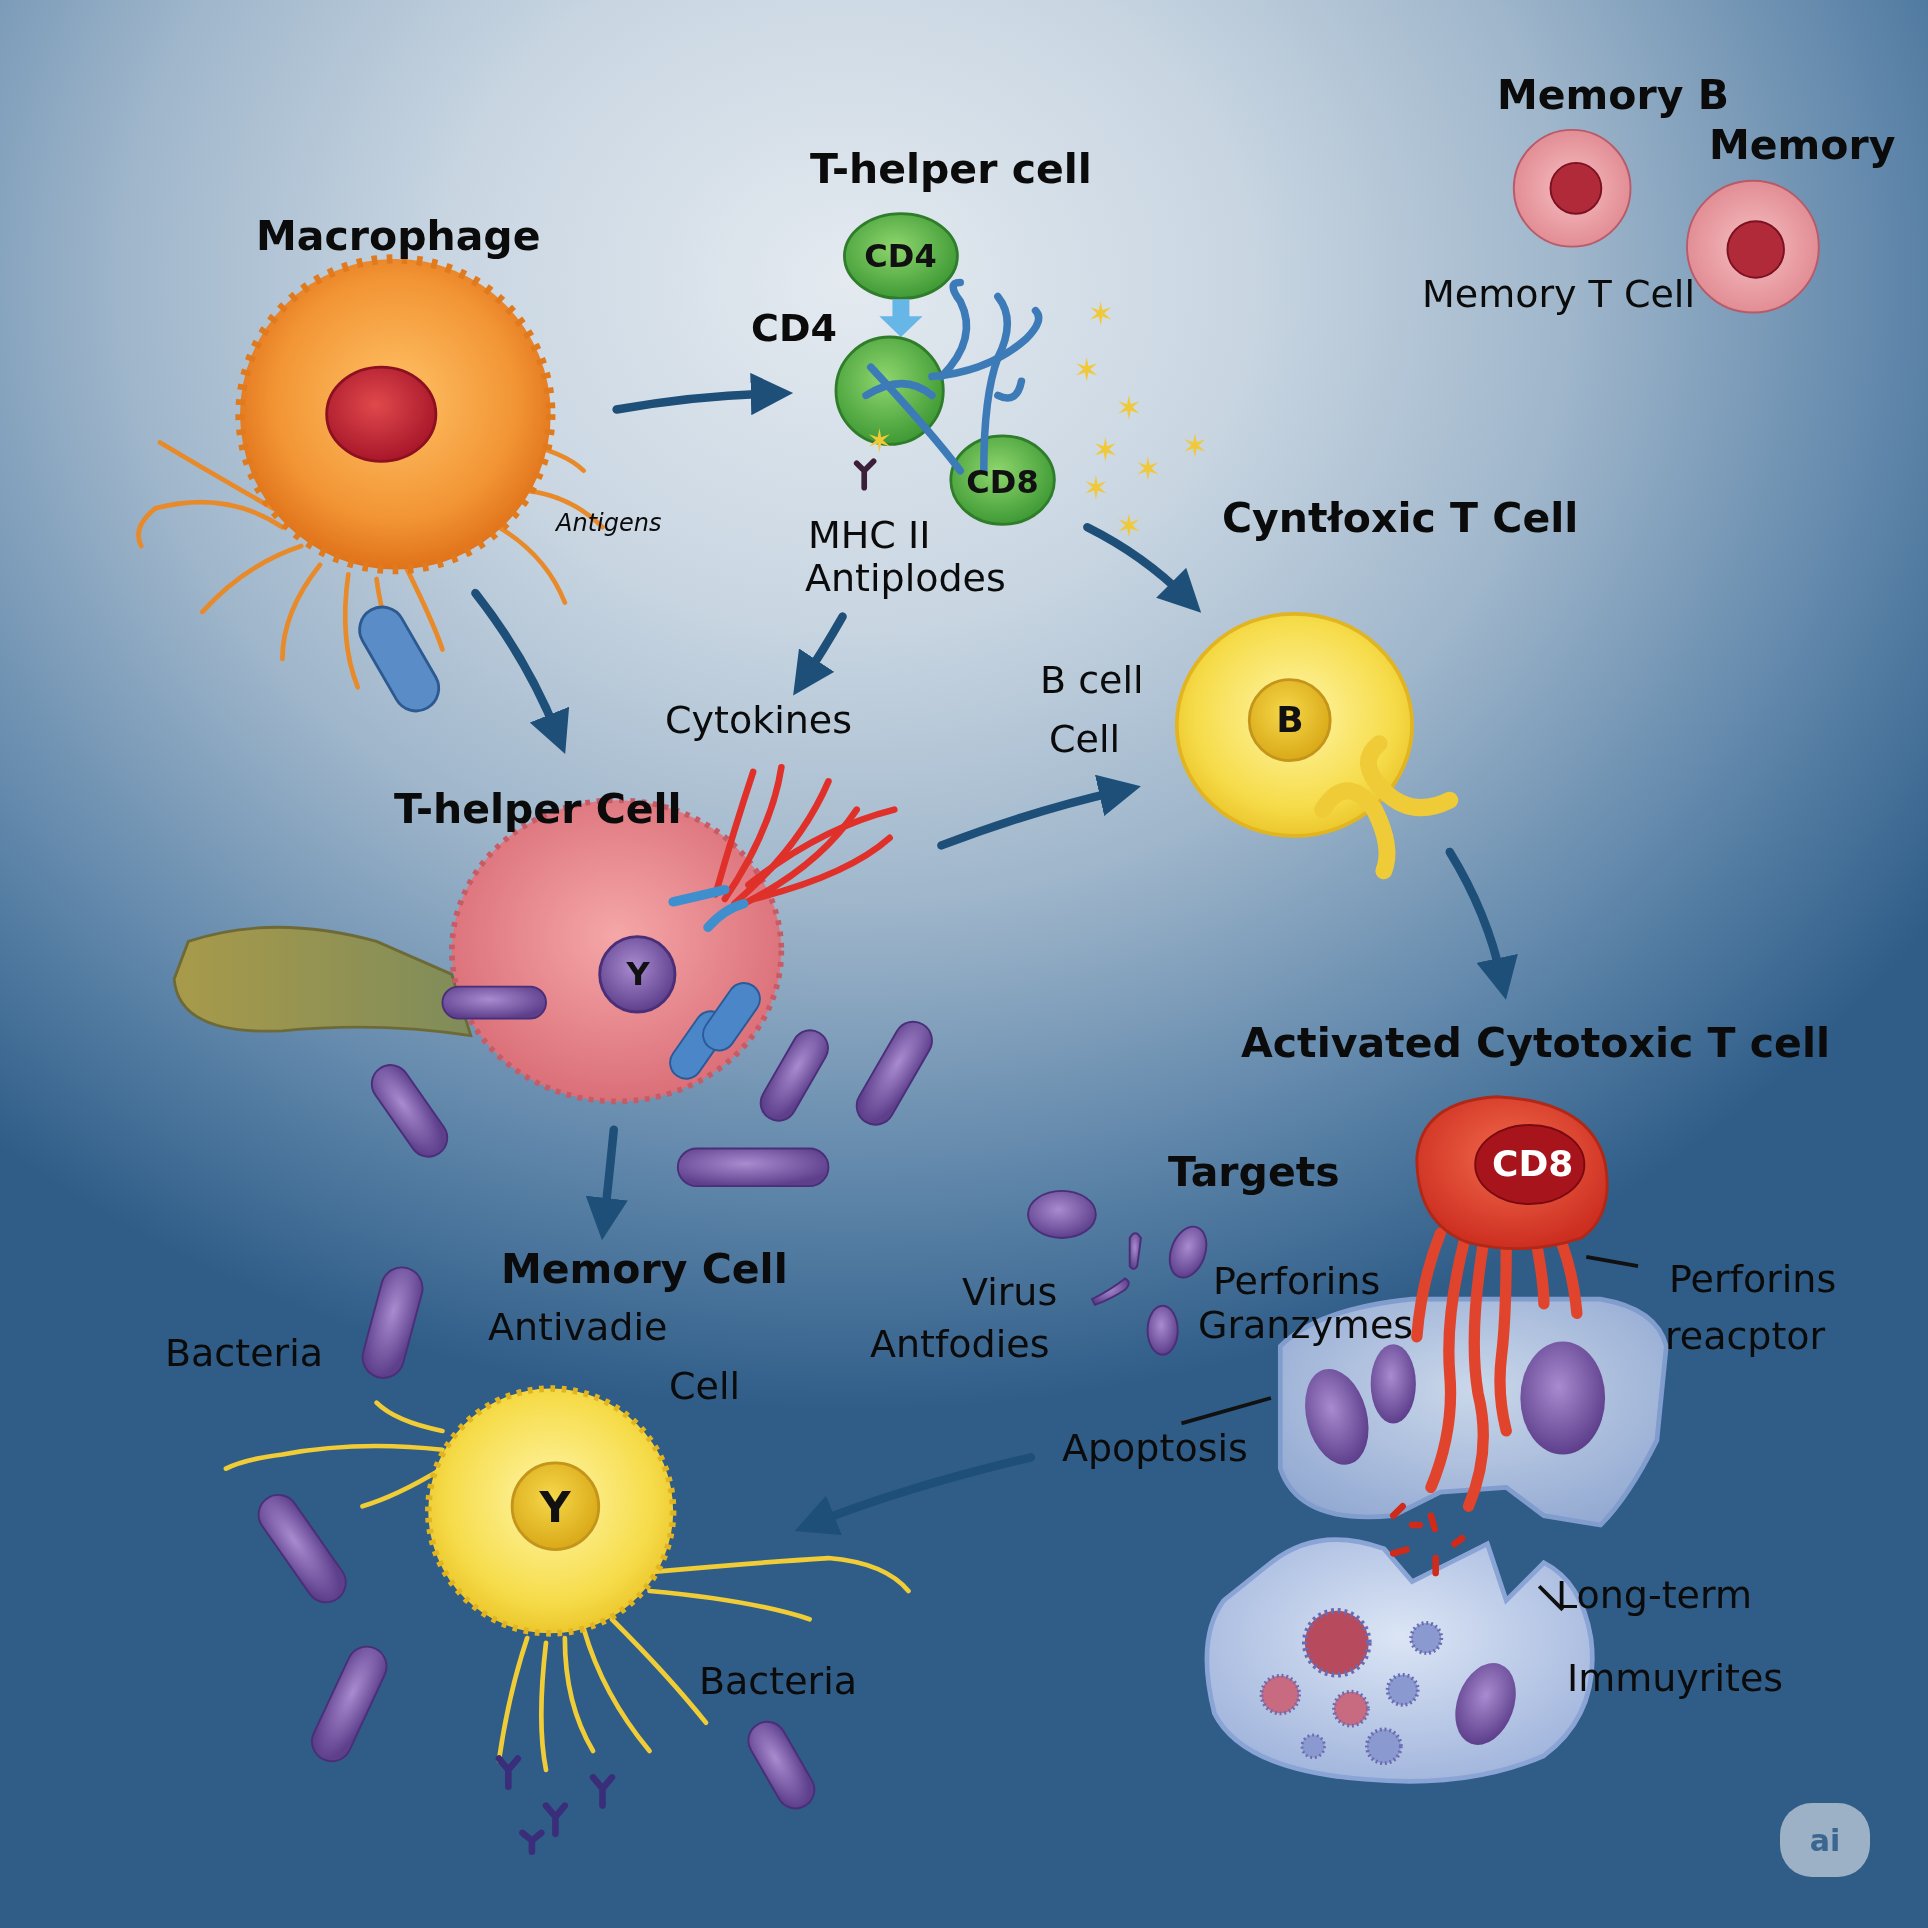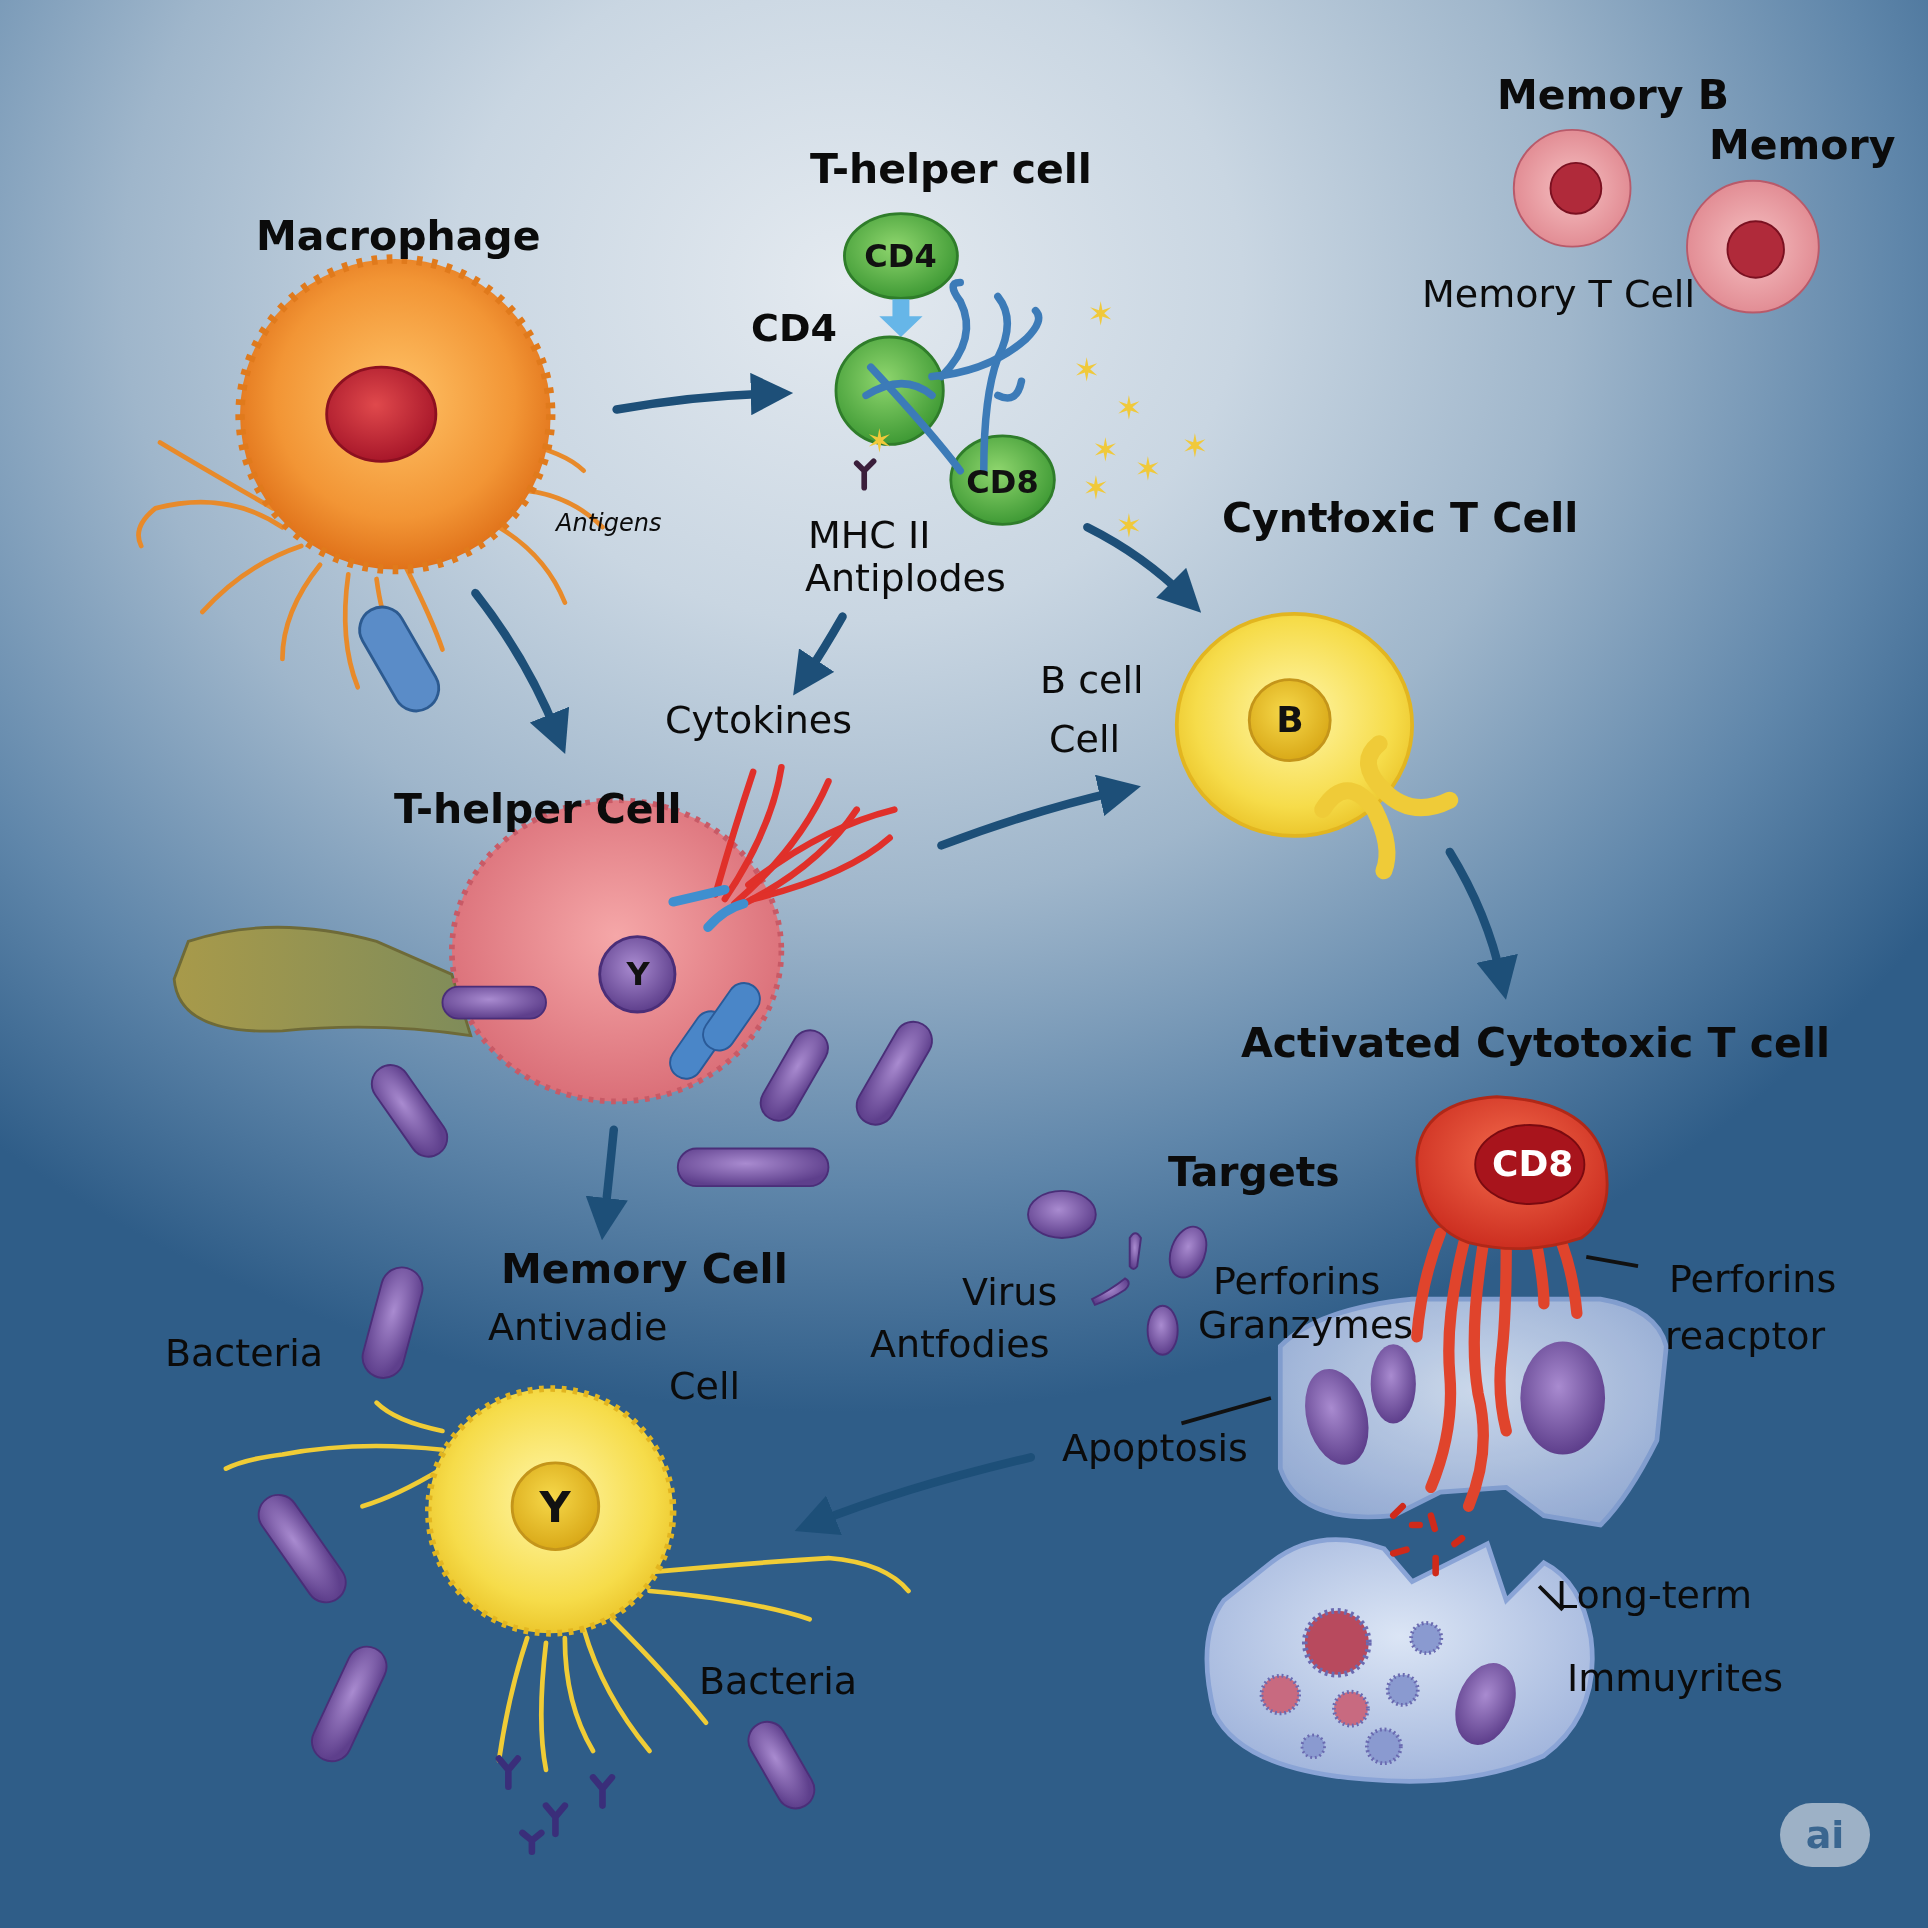--- a/index.html
+++ b/index.html
@@ -9,22 +9,22 @@
     font-family: "DejaVu Sans", sans-serif;
   }
   #scene { position:absolute; left:0; top:0; width:1928px; height:1928px; }
   .lbl { position:absolute; color:#0b0b0b; white-space:nowrap; line-height:1.15; }
   .bold { font-weight:bold; }
   .l44 { font-size:41px; }
   .l40 { font-size:38px; }
   .l34 { font-size:24px;font-style:italic; }
   .nuc-txt { position:absolute; font-weight:bold; text-align:center; color:#111; }
   .watermark {
-    position:absolute; left:1780px; top:1803px; width:90px; height:64px;
-    border-radius:32px; background:#9db1c6; color:#3a6690; font-size:38px;
+    position:absolute; left:1780px; top:1803px; width:90px; height:74px;
+    border-radius:32px; background:#9db1c6; color:#3a6690; font-size:30px;
     font-weight:bold; display:flex; align-items:center; justify-content:center;text-align:center;
   }
 </style>
 </head>
 <body>
 
 <svg id="scene" viewBox="0 0 2048 2048" xmlns="http://www.w3.org/2000/svg">
   <defs>
     <radialGradient id="gOrange" cx="50%" cy="45%" r="55%">
       <stop offset="0%" stop-color="#ffc266"></stop>

